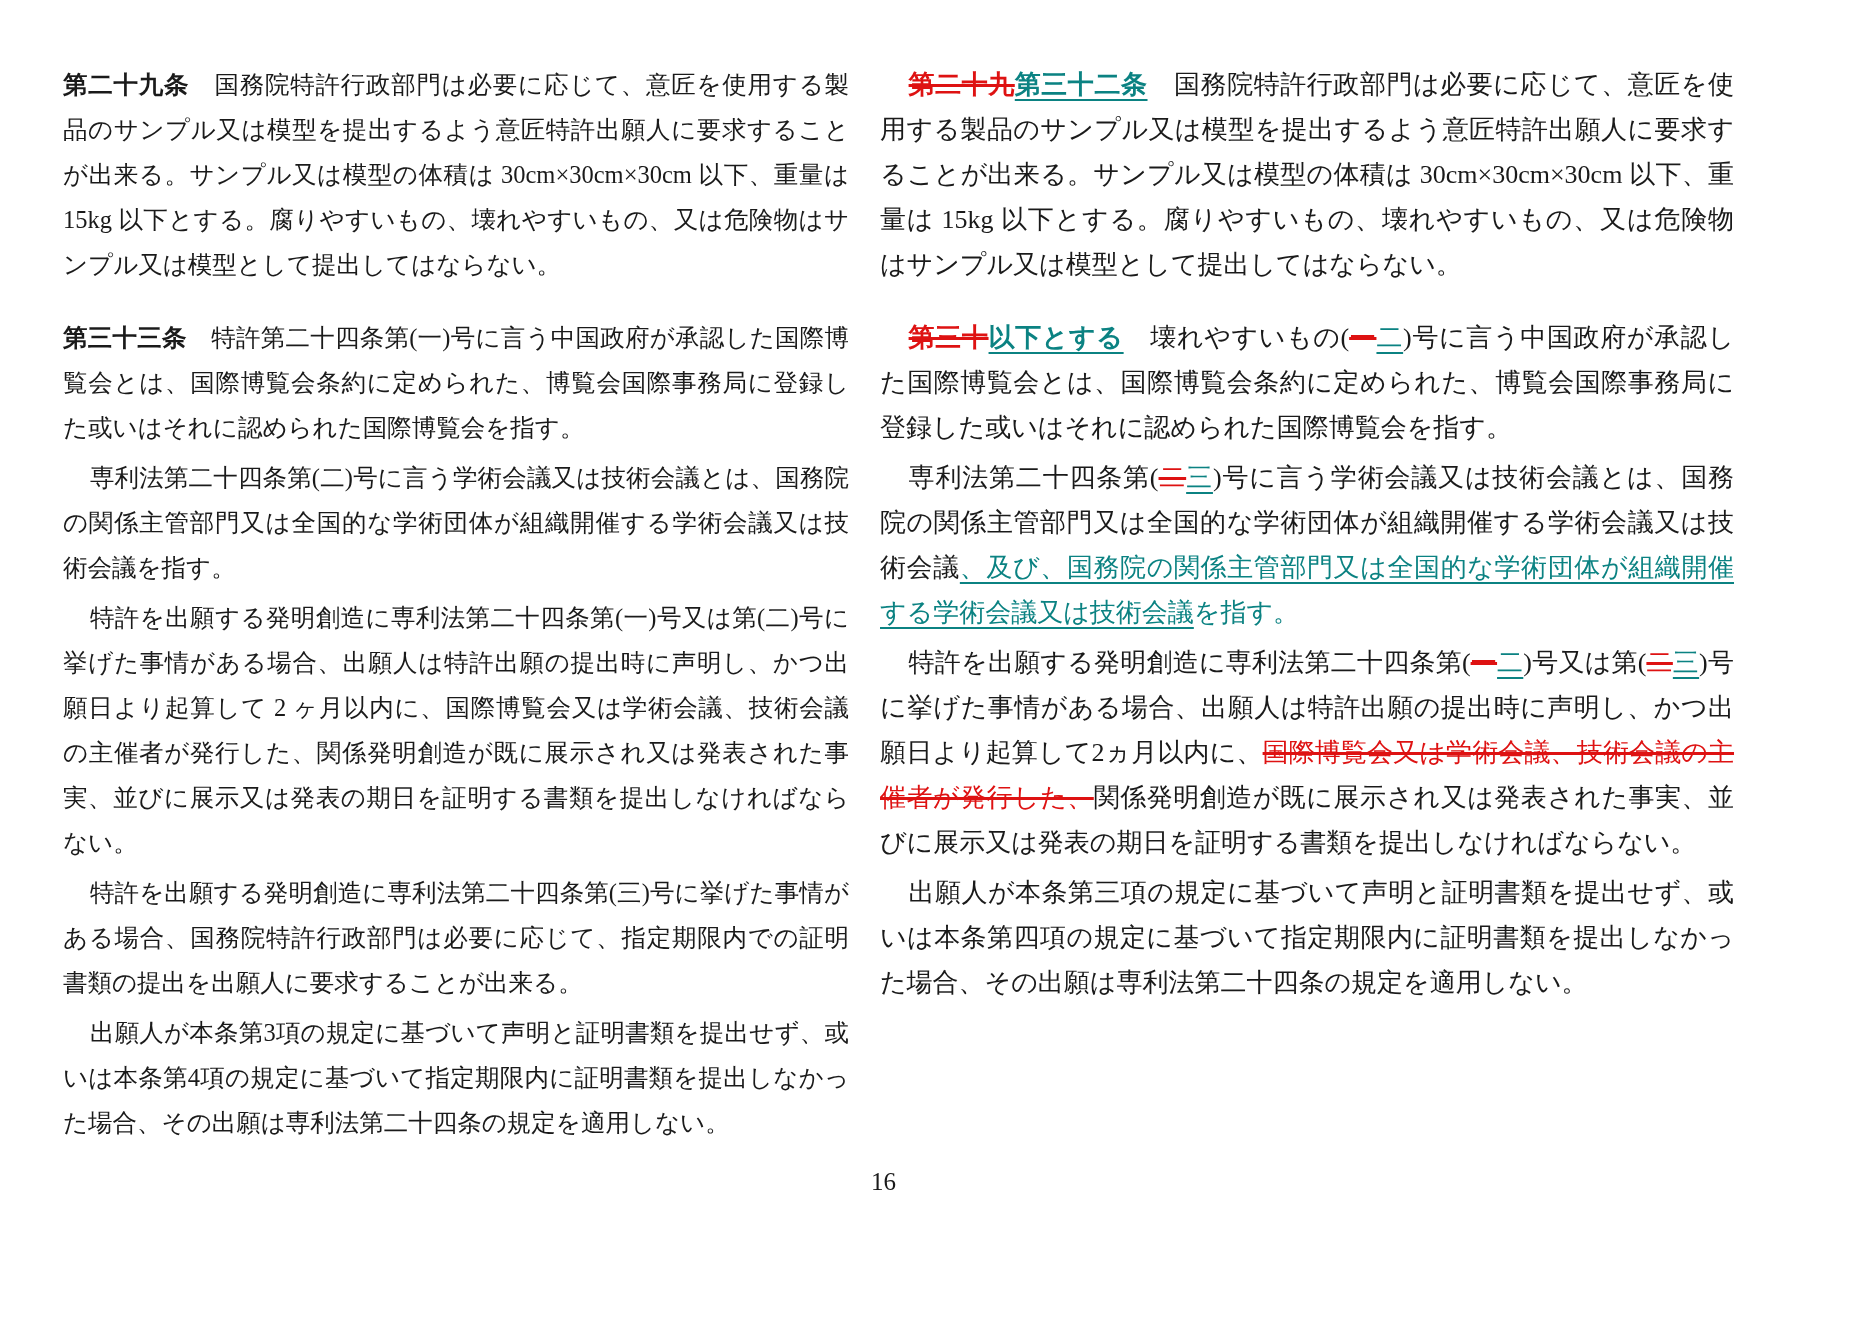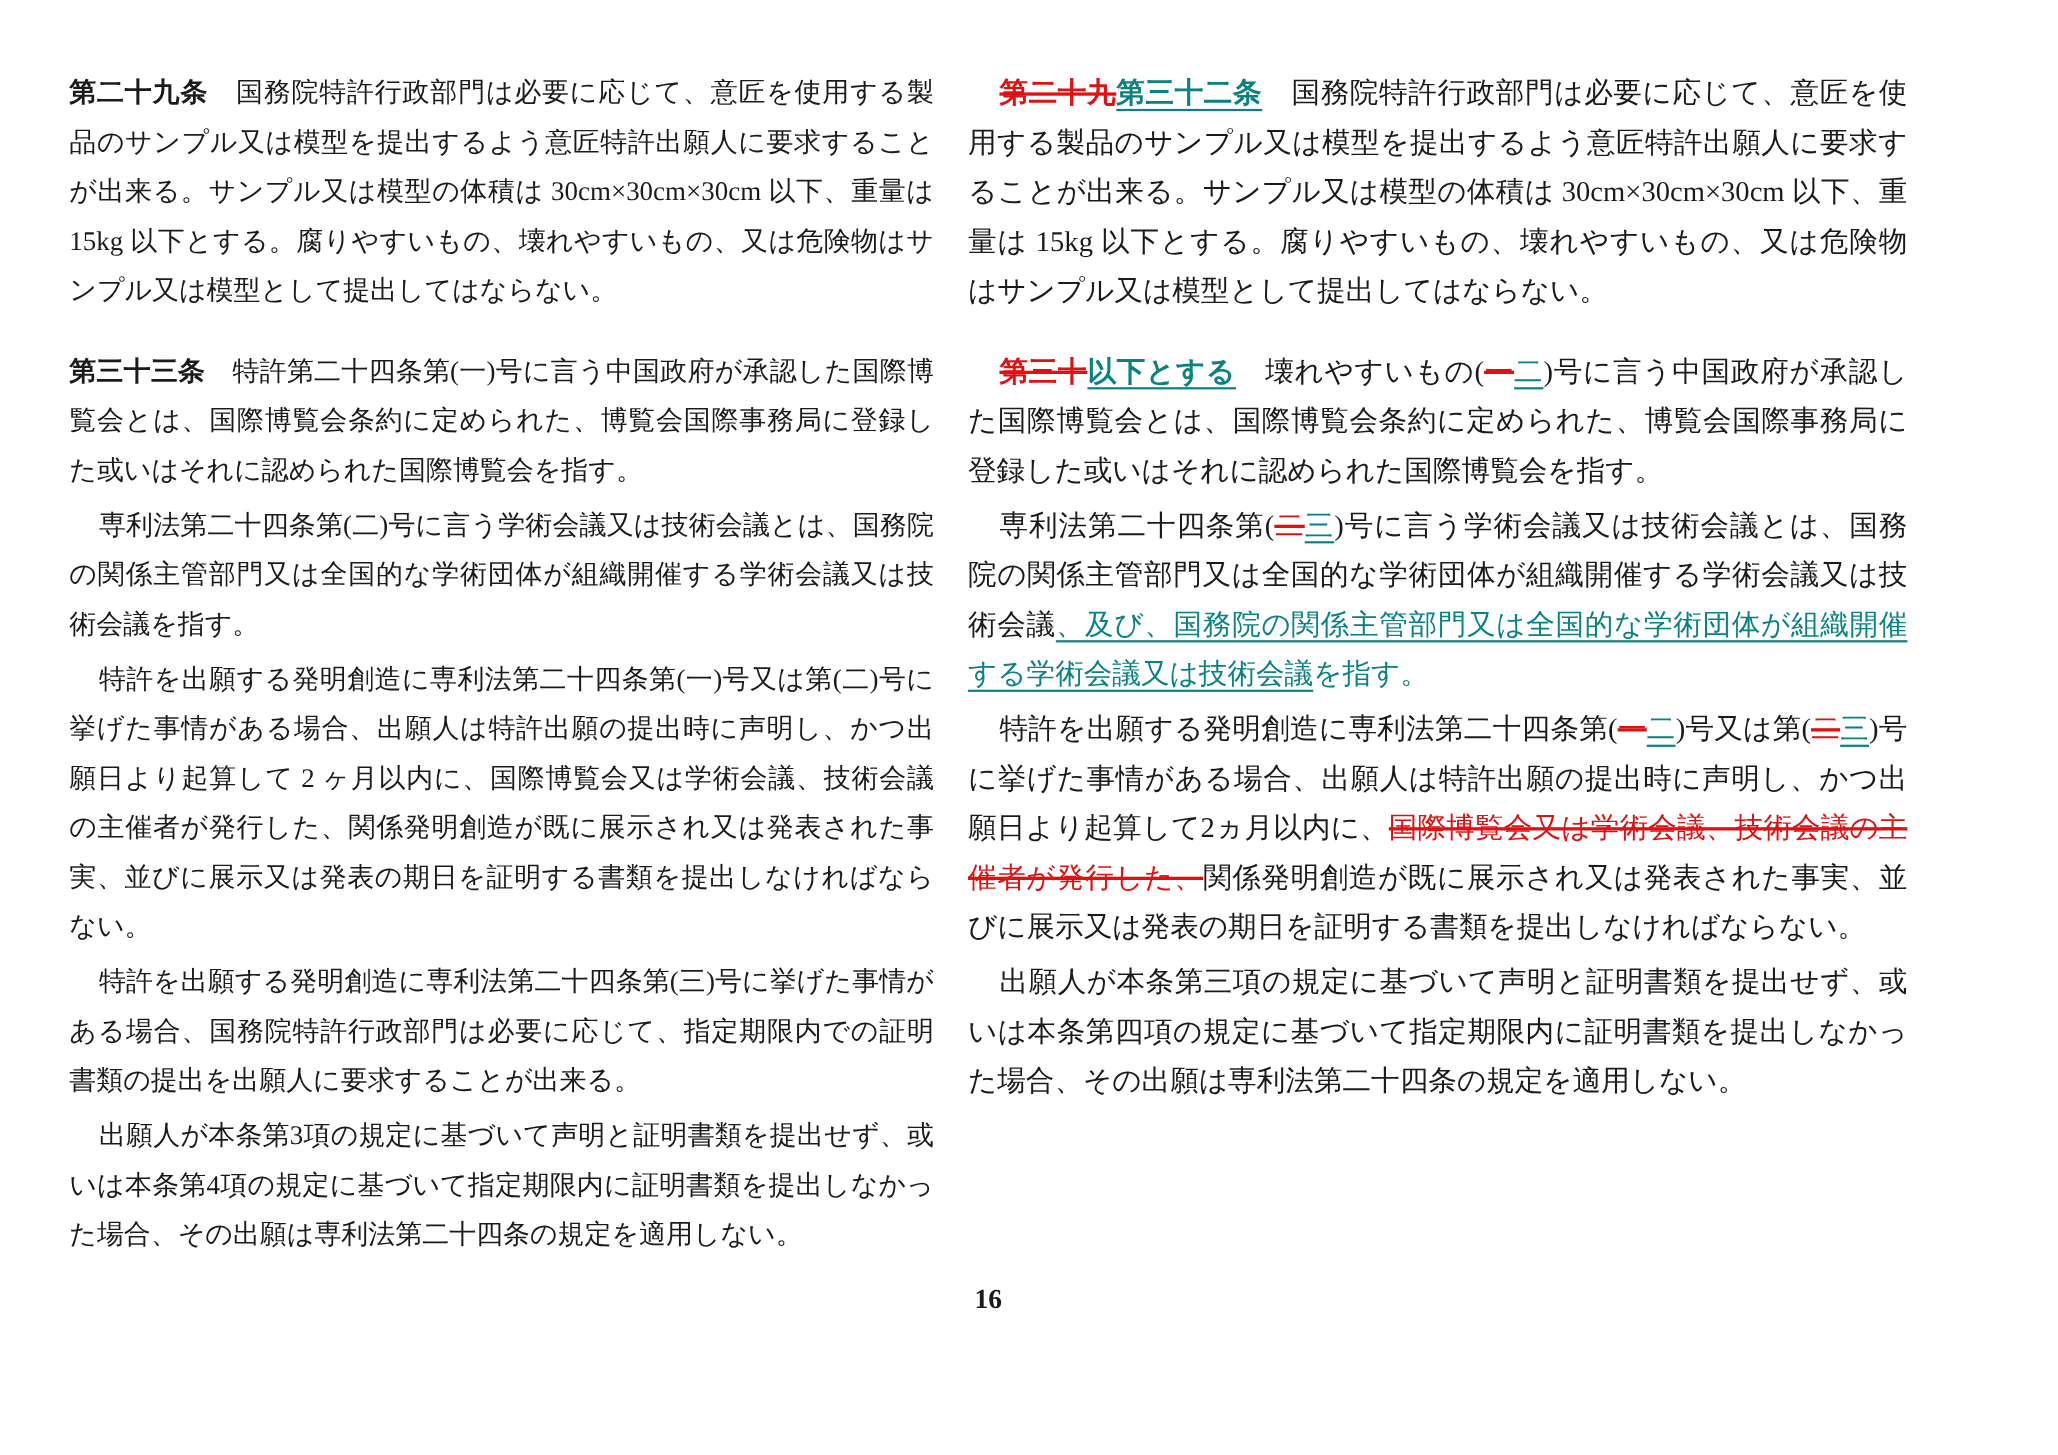--- a/index.html
+++ b/index.html
@@ -52,27 +52,26 @@
     color: var(--ins, #0B8282);
     text-decoration: underline;
     text-decoration-thickness: 2px;
     text-underline-offset: 6px;
   }
   .ins-plain {
     color: var(--ins, #0B8282);
   }
   .page-footer {
     position: absolute;
-    left: 63px;
+    left: 48px;
     top: 1168px;
     width: 1671px;
     text-align: center;
     font-size: 25px;
     color: #1a1a1a;
-    font-weight: bold;
   }
 </style>
 </head>
 <body>
 
 <main class="page">
   <section class="col col-left" id="col-left">
       <p><span class="b">第二十九条</span><span>　国務院特許行政部門は必要に応じて、意匠を使用する製品のサンプル又は模型を提出するよう意匠特許出願人に要求することが出来る。サンプル又は模型の体積は 30cm×30cm×30cm 以下、重量は 15kg 以下とする。腐りやすいもの、壊れやすいもの、又は危険物はサンプル又は模型として提出してはならない。</span></p>
       <p class="gap-article"><span class="b">第三十三条</span><span>　特許第二十四条第(一)号に言う中国政府が承認した国際博覧会とは、国際博覧会条約に定められた、博覧会国際事務局に登録した或いはそれに認められた国際博覧会を指す。</span></p>
       <p class="indent gap-para"><span>専利法第二十四条第(二)号に言う学術会議又は技術会議とは、国務院の関係主管部門又は全国的な学術団体が組織開催する学術会議又は技術会議を指す。</span></p>

